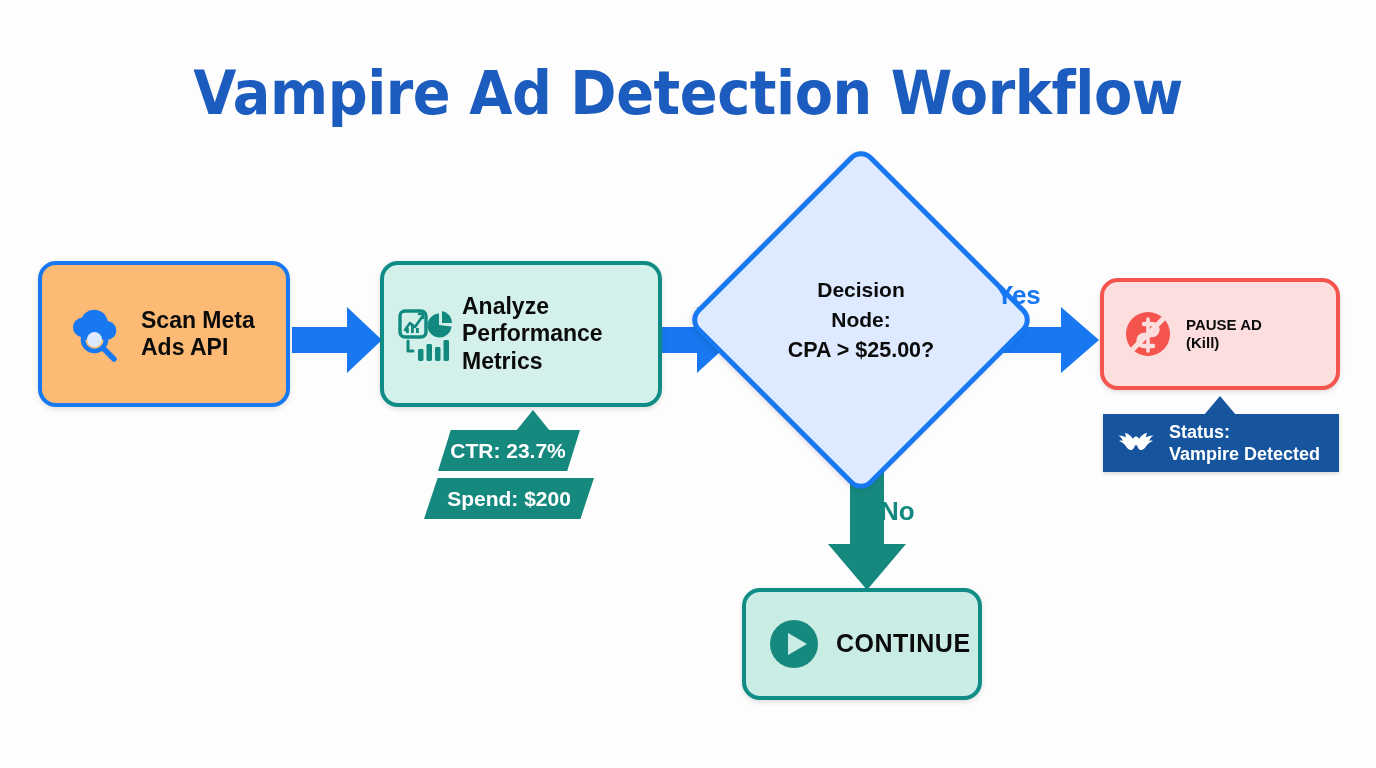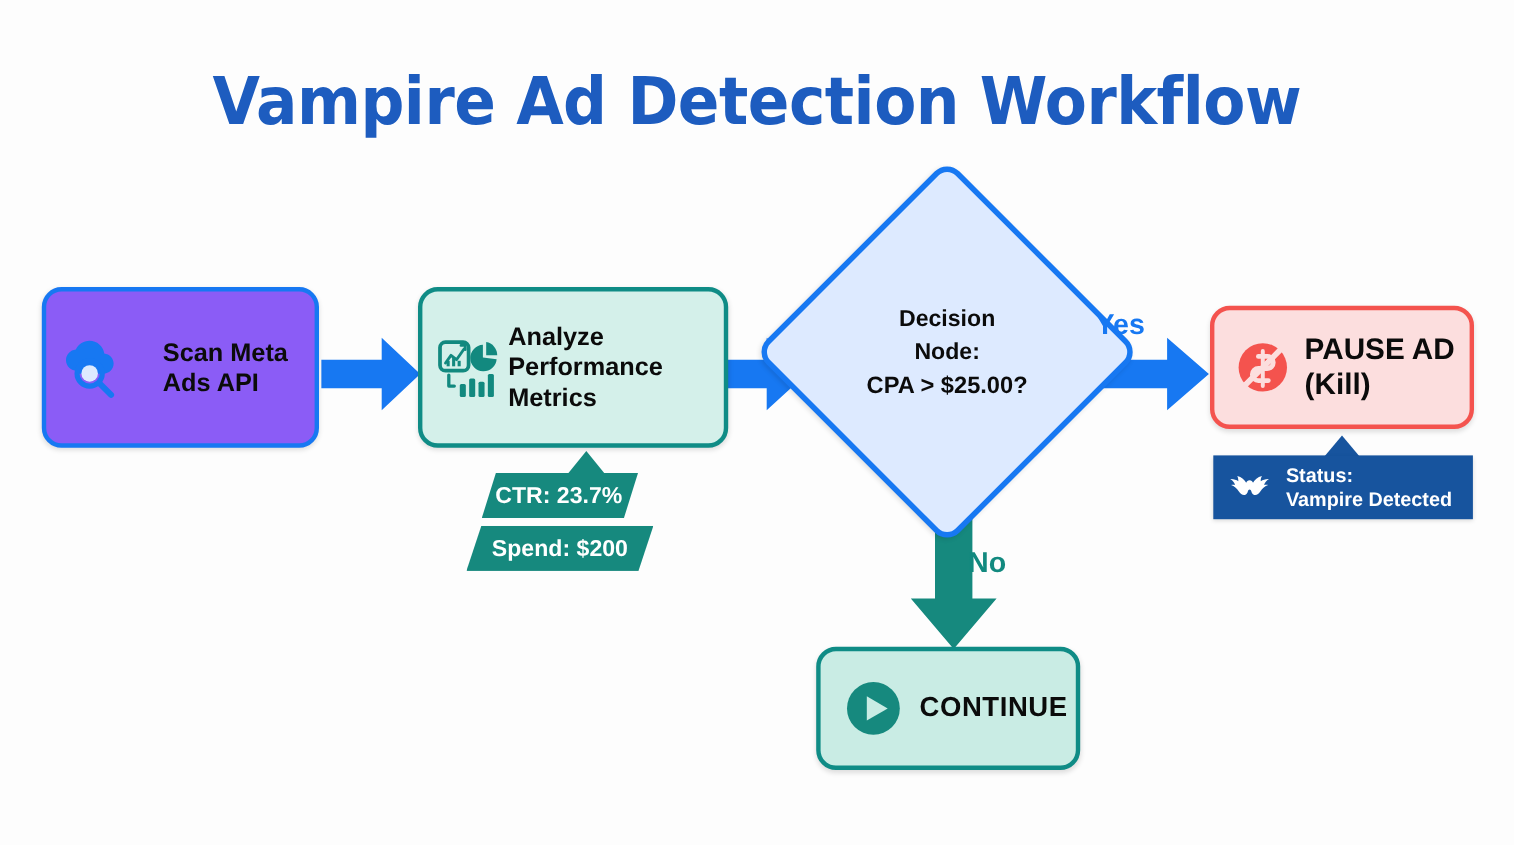--- a/index.html
+++ b/index.html
@@ -45,44 +45,43 @@
   }
   .node .label {
     font-weight: 700;
     color: #0b0b0b;
     line-height: 1.18;
   }
 
   
   #node-scan {
     left: 38px; top: 261px; width: 252px; height: 146px;
-    background: #8b5cf6;
+    background: #fdba74;
     border: 4px solid #1778f2;
-    padding-left: 12px;
-    gap: 20px;
+    padding-left: 25px;
   }
   #node-scan .label { font-size: 23px; margin-left: 12px; }
 
   
   #node-analyze {
     left: 380px; top: 261px; width: 282px; height: 146px;
     background: #d4f0ea;
     border: 4px solid #0f8c86;
     padding-left: 14px;
   }
   #node-analyze .label { font-size: 23px; margin-left: 8px; }
 
   
   #node-pause {
     left: 1100px; top: 278px; width: 240px; height: 112px;
     background: #fcdede;
     border: 4px solid #f4534e;
     padding-left: 16px;
   }
-  #node-pause .label { font-size: 27px; margin-left: 10px; }
+  #node-pause .label { font-size: 15px; margin-left: 10px; }
 
   
   #node-continue {
     left: 742px; top: 588px; width: 240px; height: 112px;
     background: #c9ece4;
     border: 4px solid #0f8c86;
     padding-left: 22px;
   }
   #node-continue .label { font-size: 25px; margin-left: 16px; letter-spacing: 0.5px; }
 

